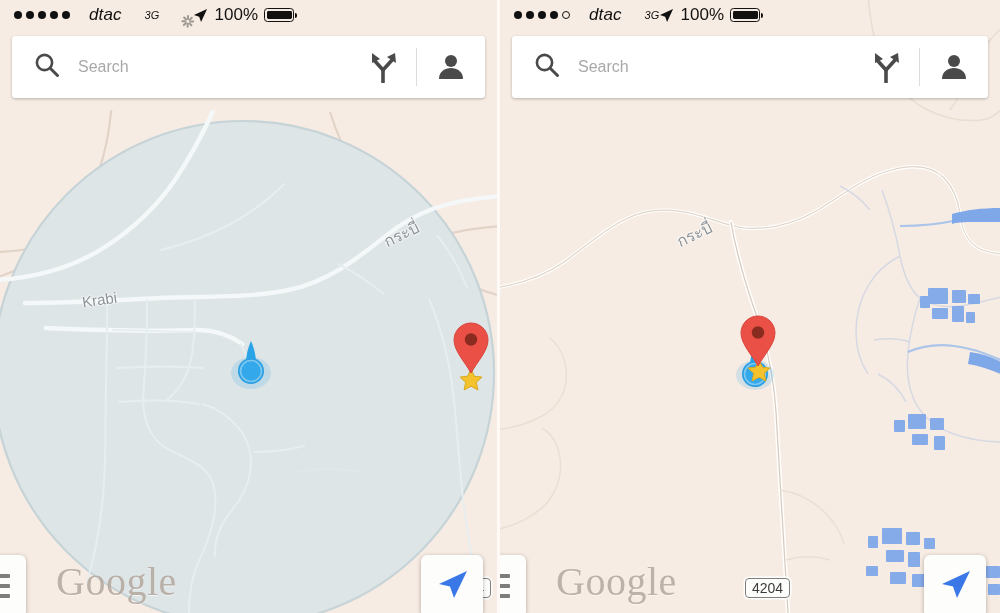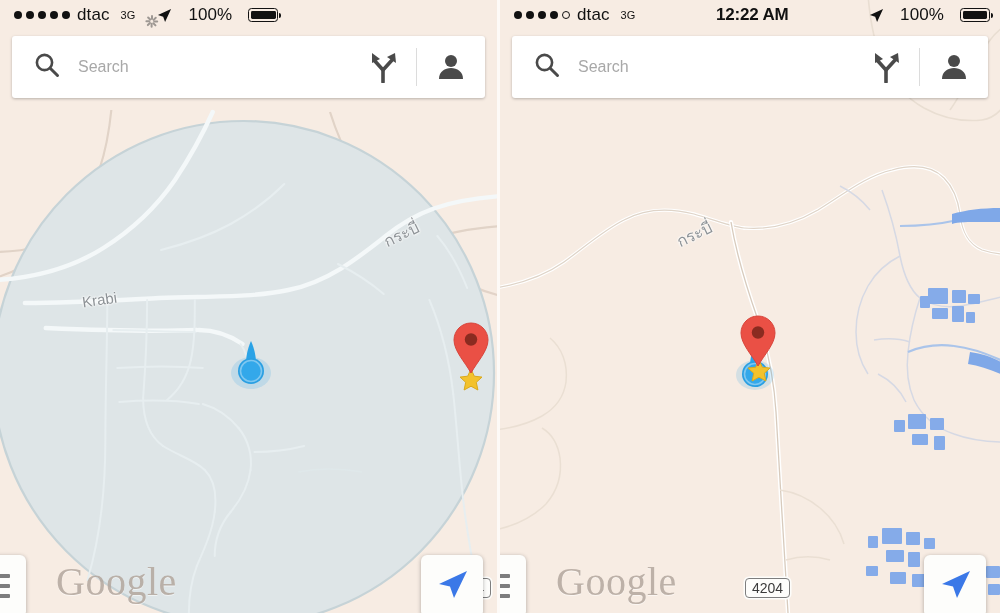--- a/index.html
+++ b/index.html
@@ -25,36 +25,36 @@
 
   
   .statusbar {
     position: absolute; top:0; left:0; right:0; height: 30px;
     display:flex; align-items:center;
     padding: 0 10px 0 14px;
     font-size: 17px; font-weight: bold; color:#111;
     z-index: 40;
     letter-spacing: .1px;
   }
-  .sb-left { display:flex; align-items:center; gap:7px; }
+  .sb-left { display:flex; align-items:center; gap:19px;font-style:italic; }
   .dots { display:flex; gap:4px; align-items:center; }
   .dot { width:8px; height:8px; border-radius:50%; background:#111; }
   .dot.empty { background:transparent; border:1.5px solid #111; width:8px; height:8px; }
   .carrier { font-size:17px; font-weight:400; }
   .netw { font-size:11px; font-weight:400; margin-left:4px; }
   .spinner {
     position:relative; width:13px; height:13px; margin-left:2px; opacity:.45;
   }
   .spinner i {
     position:absolute; left:50%; top:50%; width:1.6px; height:5.2px;
     background:#333; border-radius:1px;
     transform-origin: 0.8px 6.4px;
   }
   .sb-center { flex:1; text-align:center; font-size:17px; font-weight:bold; letter-spacing:-.2px; }
-  .sb-right { display:flex; align-items:center; gap:16px; }
+  .sb-right { display:flex; align-items:center; gap:6px; }
   .loc-arrow { width:15px; height:15px; }
   .pct { font-size:17px; font-weight:400; }
   .battery {
     width:30px; height:14px; border:1.6px solid #111; border-radius:3.5px;
     position:relative; display:flex; align-items:center; padding:1.6px;
   }
   .battery::after {
     content:""; position:absolute; right:-4px; top:4px;
     width:2.3px; height:5px; background:#111; border-radius:0 2px 2px 0;
   }
@@ -447,21 +447,20 @@
         <div class="dots">
           <span class="dot"></span>
           <span class="dot"></span>
           <span class="dot"></span>
           <span class="dot"></span>
           <span class="dot empty"></span>
         </div>
         <span class="carrier">dtac</span>
         <span class="netw">3G</span>
       </div>
-      <div class="sb-center">12:22 AM</div>
       <div class="sb-right">
         <span class="loc-arrow">
           <svg viewBox="0 0 16 16">
               <path d="M15,1 L1,7.4 L6.6,9.4 L8.6,15 Z" fill="#111"></path>
             </svg>
         </span>
         <span class="pct">100%</span>
         <span class="battery">
             <span class="fill"></span>
           </span>

